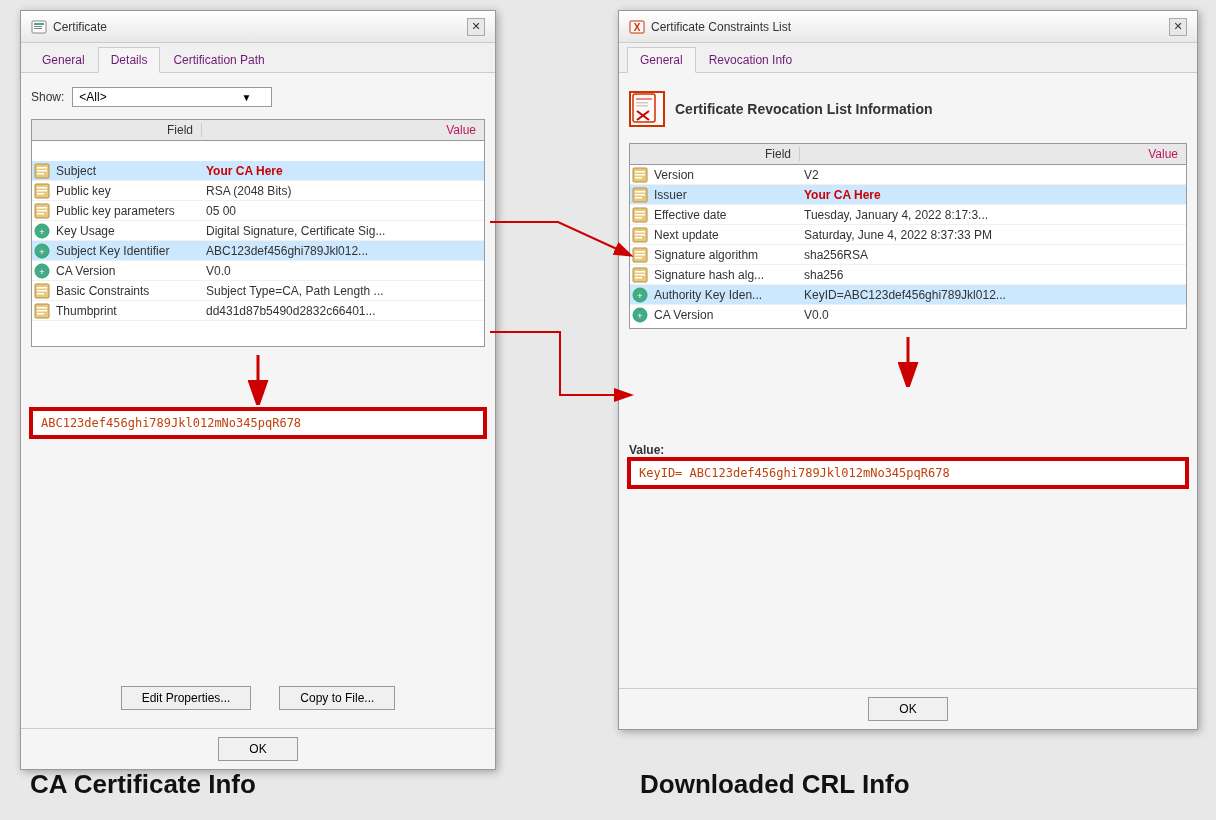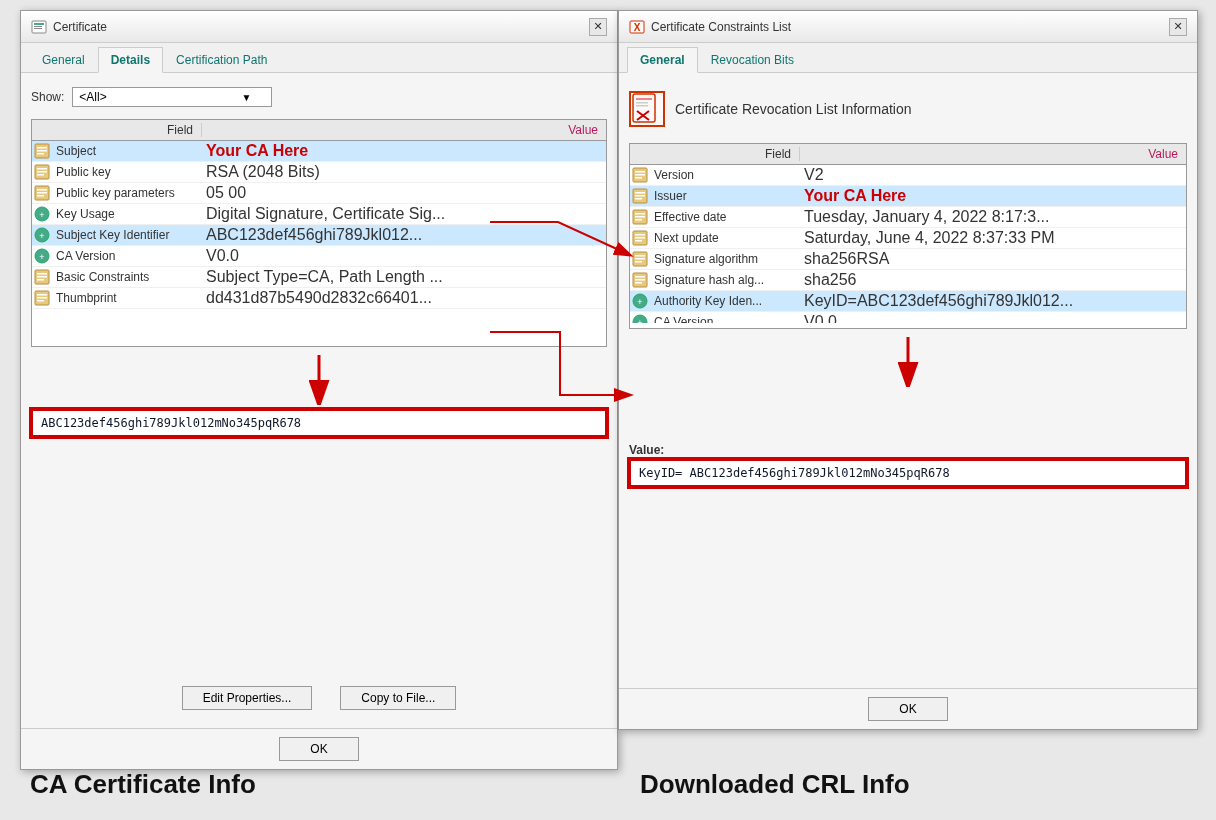--- a/index.html
+++ b/index.html
@@ -73,33 +73,33 @@
       display: flex;
       border-bottom: 1px solid #ccc;
       background: #f0f0f0;
       padding: 0 8px;
     }
 
     .tab {
       padding: 5px 12px;
       cursor: pointer;
       font-size: 12px;
-      color: #0f766e;
+      color: #701a75;
       border: 1px solid transparent;
       border-bottom: none;
       margin-top: 4px;
       background: #f0f0f0;
     }
 
     .tab.active {
       background: #f5f5f5;
       border-color: #ccc;
       border-bottom: 1px solid #f5f5f5;
       margin-bottom: -1px;
-      font-weight: bold;
+      font-weight: normal;
     }
 
     .dialog-body {
       padding: 10px;
       flex: 1;
       display: flex;
       flex-direction: column;
       gap: 8px;
     }
 
@@ -187,34 +187,34 @@
     .cert-row .row-field {
       width: 150px;
       padding: 1px 4px;
       font-size: 12px;
       color: #333;
     }
 
     .cert-row .row-value {
       flex: 1;
       padding: 1px 4px;
-      font-size: 16px;
+      font-size: 12px;
       color: #333;
       overflow: hidden;
       text-overflow: ellipsis;
       white-space: nowrap;
     }
 
     .value-box {
       border: 2px solid #cc0000;
       background: #fff;
       padding: 4px 8px;
       font-size: 12px;
       font-family: monospace;
-      color: #0f172a;
+      color: #c2410c;
       min-height: 28px;
       display: flex;
       align-items: center;
     }
 
     .highlighted-field {
       outline: 2px solid #cc0000;
     }
 
     .dialog-footer {
@@ -251,21 +251,21 @@
       align-items: center;
       justify-content: center;
       font-size: 18px;
       color: #cc3300;
       font-weight: bold;
       background: #fff8f8;
     }
 
     .crl-title {
       font-size: 14px;
-      font-weight: normal;
+      font-weight: bold;
       color: #333;
     }
 
     .value-label {
       font-size: 12px;
       color: #333;
       font-weight: bold;
       padding: 4px 0 2px 0;
       margin-top: 44px;
     }
@@ -275,21 +275,21 @@
       font-weight: bold;
       color: #111;
       position: absolute;
     }
   </style>
 </head>
 <body>
 
 <div class="desktop">
 
-  <div class="dialog" style="width: 598px; height: 760px; position: absolute; left: 20px; top: 10px; display: flex; flex-direction: column;">
+  <div class="dialog" style="width: 476px; height: 760px; position: absolute; left: 20px; top: 10px; display: flex; flex-direction: column;">
 
     <div class="dialog-titlebar">
       <div class="dialog-titlebar-left">
         <svg width="16" height="16">
           <rect x="1" y="2" width="14" height="12" rx="1" fill="#fff" stroke="#888" stroke-width="1"></rect>
           <rect x="3" y="4" width="10" height="2" fill="#4a8"></rect>
           <rect x="3" y="7" width="8" height="1" fill="#888"></rect>
           <rect x="3" y="9" width="8" height="1" fill="#888"></rect>
         </svg>
         <span class="dialog-title">Certificate</span>
@@ -311,21 +311,21 @@
           <span>&lt;All&gt;</span>
           <span style="font-size:10px;">▼</span>
         </div>
       </div>
 
       <div class="cert-table" style="position:relative; height: 220px;">
         <div class="cert-table-header">
           <div class="col-field">Field</div>
           <div class="col-value">Value</div>
         </div>
-        <div class="cert-table-rows" id="cert-rows" style="height: calc(100% - 26px); overflow-y: auto;">
+        <div class="cert-table-rows" id="cert-rows" style="height: calc(100% - 26px); overflow-y: auto; margin-top: 20px;">
         <div class="cert-row highlighted">
               <span class="row-icon">
                 <svg width="16" height="16">
                   <rect x="1" y="1" width="14" height="14" rx="1" fill="#e8c87c" stroke="#b89040" stroke-width="1"></rect>
                   <rect x="3" y="4" width="10" height="1.5" fill="#fff"></rect>
                   <rect x="3" y="7" width="10" height="1.5" fill="#fff"></rect>
                   <rect x="3" y="10" width="7" height="1.5" fill="#fff"></rect>
                 </svg>
               </span>
               <span class="row-field">Subject</span>
@@ -451,21 +451,21 @@
           <rect x="1" y="2" width="14" height="12" rx="1" fill="#fff8f8" stroke="#cc3300" stroke-width="1"></rect>
           <text x="8" y="12" text-anchor="middle" font-size="10" fill="#cc3300" font-weight="bold">X</text>
         </svg>
         <span class="dialog-title">Certificate Constraints List</span>
       </div>
       <div class="close-btn">✕</div>
     </div>
 
     <div class="tabs">
       <div class="tab active">General</div>
-      <div class="tab">Revocation Bits</div>
+      <div class="tab">Revocation Info</div>
     </div>
 
     <div class="dialog-body">
 
       <div class="crl-info-header">
         <div class="crl-icon">
           <svg width="32" height="32">
             <rect x="2" y="1" width="22" height="28" rx="2" fill="#fff8f8" stroke="#cc3300" stroke-width="1.5"></rect>
             <rect x="5" y="5" width="16" height="2" fill="#e88"></rect>
             <rect x="5" y="9" width="12" height="1.5" fill="#ccc"></rect>

